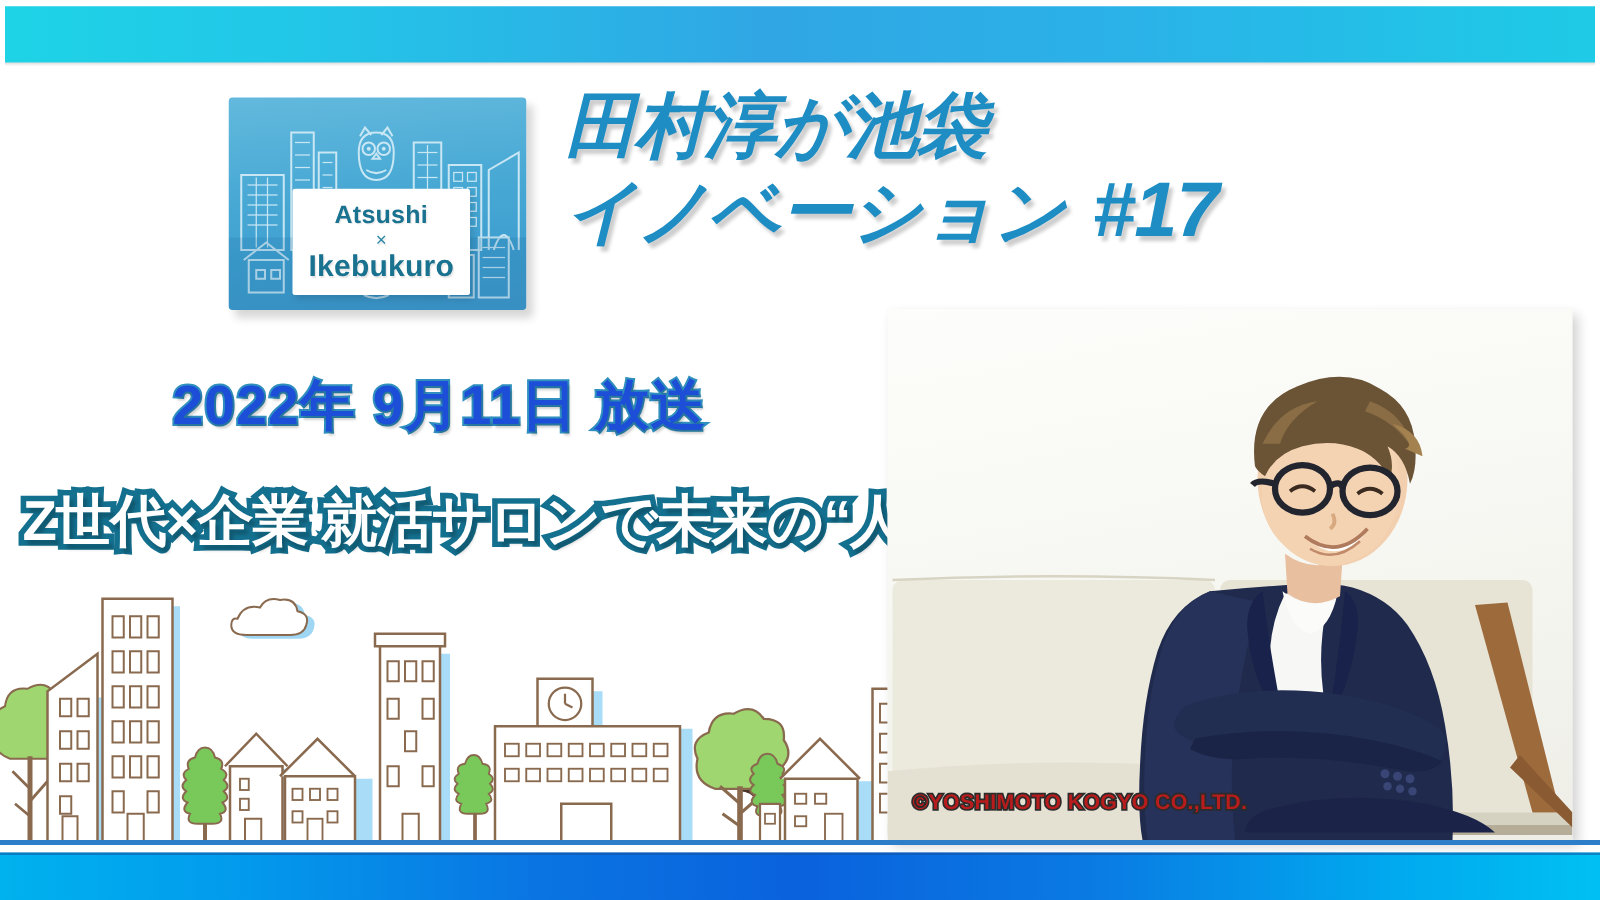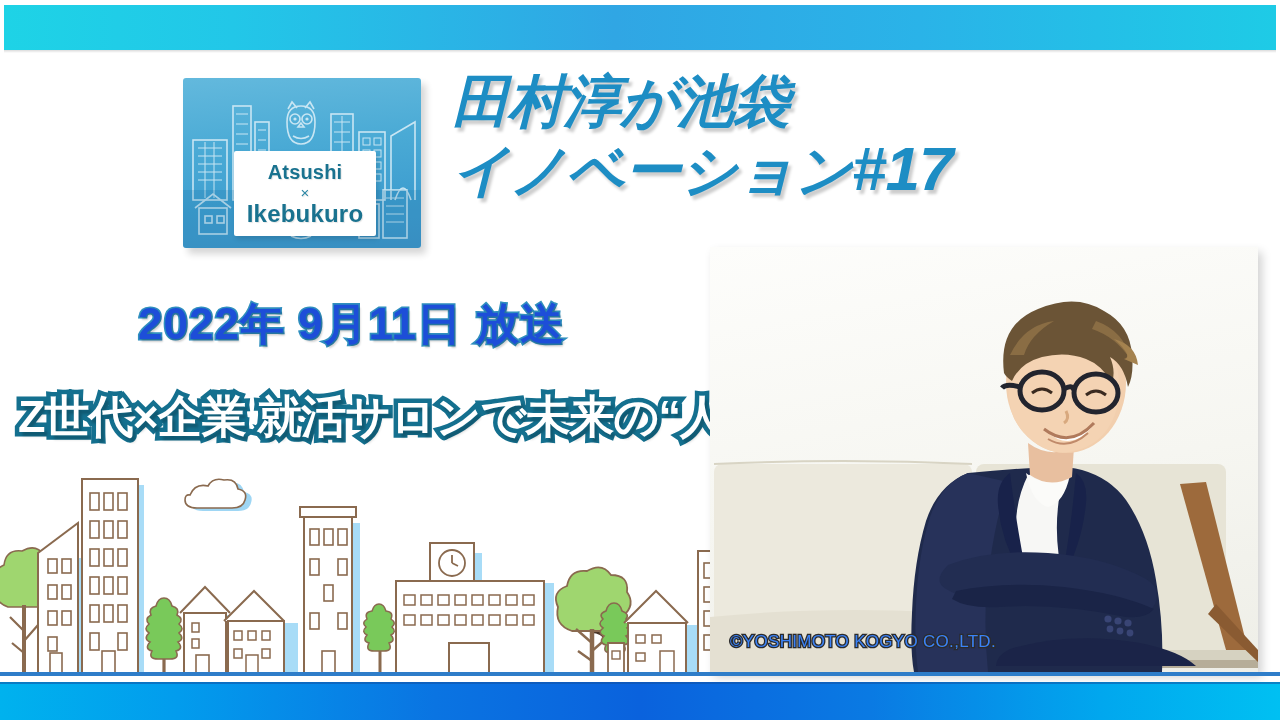--- a/index.html
+++ b/index.html
@@ -70,21 +70,21 @@
     color:#1d8dc4;
     font-size:57px;
     line-height:58px;
     letter-spacing:-1px;
     white-space:nowrap;
     -webkit-text-stroke:5px #ffffff;
     paint-order:stroke fill;
     text-shadow:3px 4px 3px rgba(0,0,0,0.20);
   }
   #main-title .tline2{ margin-top:10px; }
-  #main-title .episode{ font-size:62px;text-align:center; }
+  #main-title .episode{ margin-left:22px; font-size:62px;text-align:center; }
 
   
   #air-date{
     position:absolute; left:138px; top:295px;
     font-size:44px; font-weight:bold; letter-spacing:1px;
     color:#1d4ed8;
     -webkit-text-stroke:3.2px #2f8fbe;
     paint-order:stroke fill;
     text-shadow:2px 3px 2px rgba(0,0,0,0.18);
     white-space:nowrap;
@@ -119,21 +119,21 @@
   }
   #guest-photo .wall{
     position:absolute; inset:0;
     background:linear-gradient(170deg,#fdfdfb 0%,#f6f6f1 55%,#eeeee7 100%);
   }
   #guest-photo .sofa{
     position:absolute; left:0; bottom:0; width:100%; height:218px;
   }
   #copyright{
     position:absolute; left:730px; top:632px;
-    font-size:17px; font-weight:normal; color:#3b82f6; letter-spacing:.3px;
+    font-size:17px; font-weight:bold; color:#b91c1c; letter-spacing:.3px;
     -webkit-text-stroke:2.6px #2b2b2b;
     paint-order:stroke fill;
     white-space:nowrap;
     z-index:6;
   }
 </style>
 </head>
 <body>
 
 <div id="top-band"></div>

